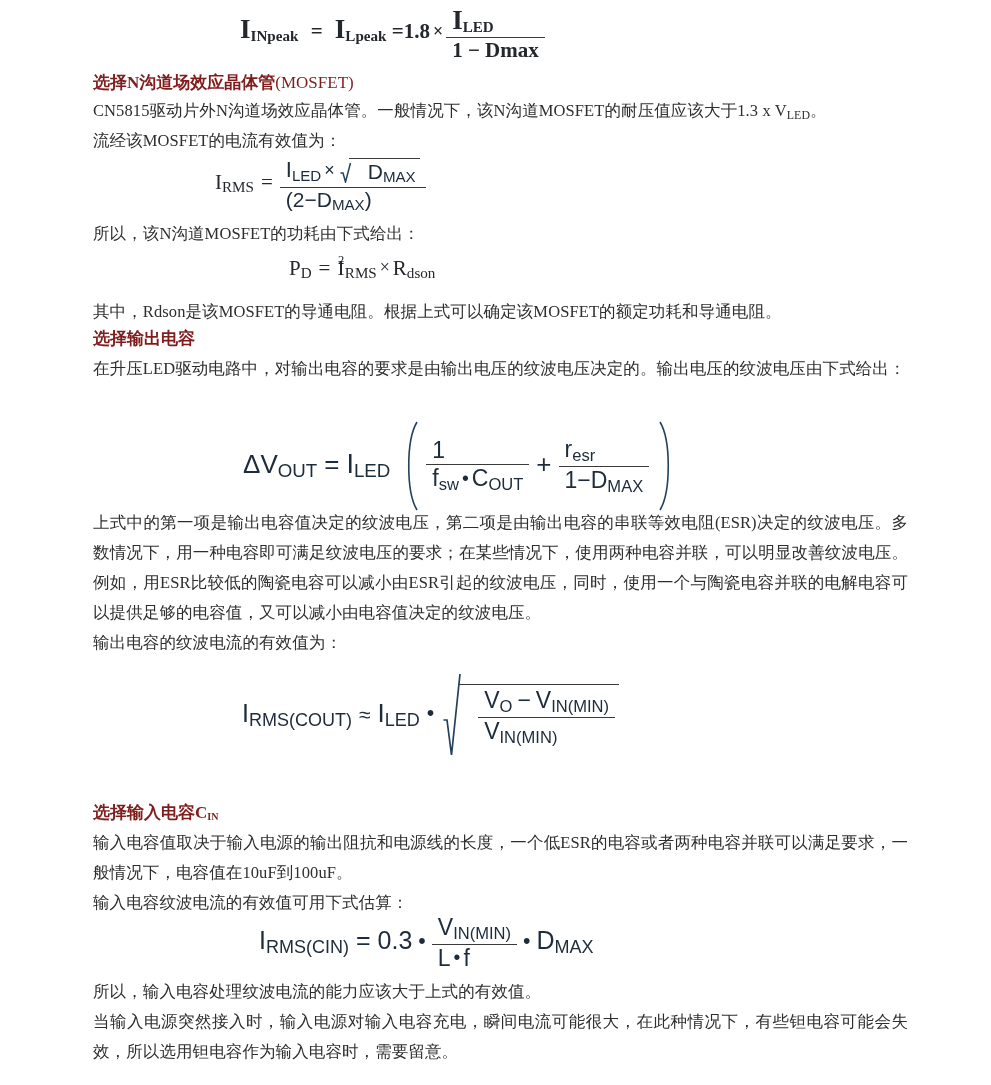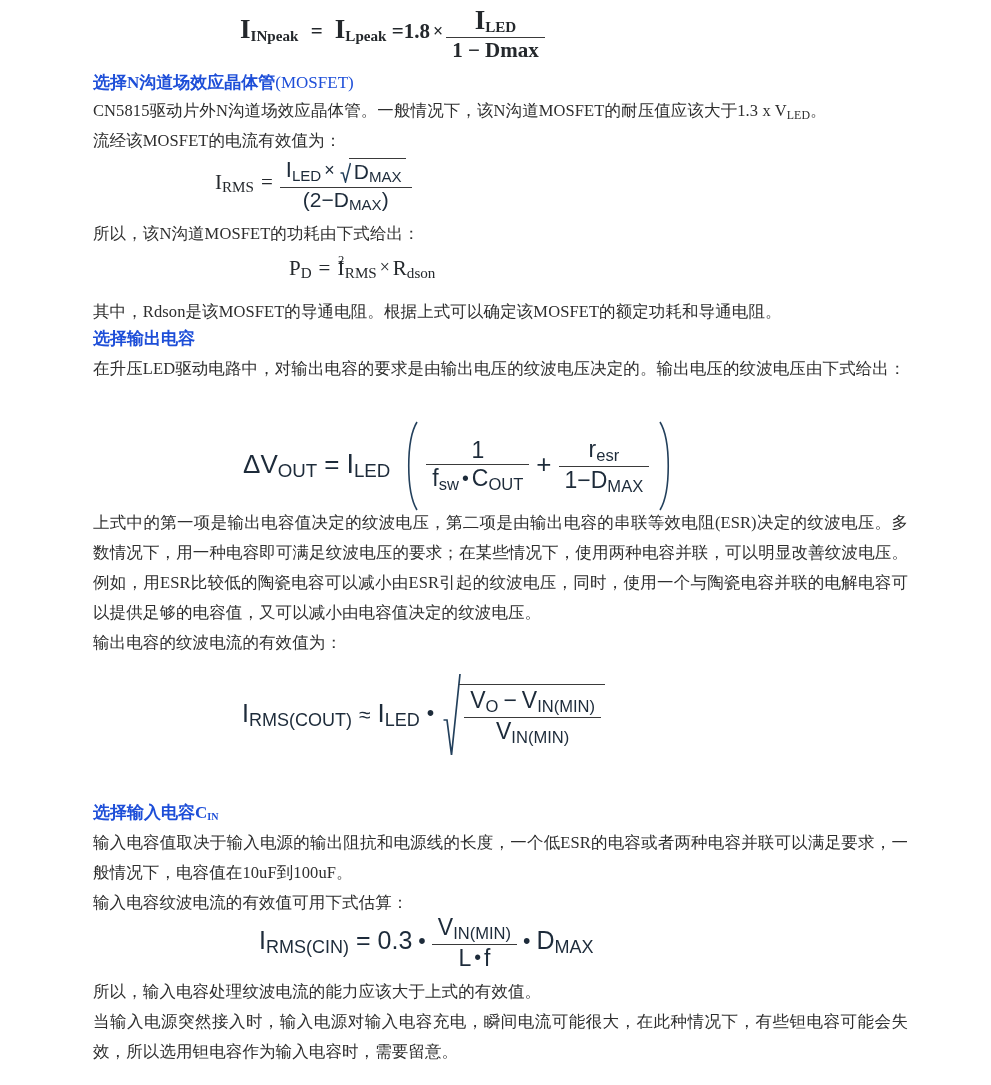--- a/index.html
+++ b/index.html
@@ -35,21 +35,21 @@
     text-justify: inter-character;
     letter-spacing: 0.1px;
   }
 
   .heading {
     position: absolute;
     left: 93px;
     font-family: "Liberation Serif", "DejaVu Serif", serif;
     font-size: 17px;
     font-weight: bold;
-    color: #1d4ed8;
+    color: #7f1d1d;
     line-height: 26px;
     white-space: nowrap;
   }
   .heading .reg {
     font-weight: bold;
   }
   .heading .sub {
     font-size: 10px;
     vertical-align: -0.18em;
     font-weight: bold;
@@ -74,21 +74,21 @@
   .f-sans {
     font-family: "Liberation Sans", "DejaVu Sans", sans-serif;
     color: #1d2b3a;
     font-weight: normal;
   }
 
   
   .frac {
     display: inline-block;
     vertical-align: middle;
-    text-align: center;
+    text-align: left;
     line-height: 1.08;
   }
   .frac > .num {
     display: block;
     padding: 0 6px 1px 6px;
   }
   .frac > .den {
     display: block;
     border-top: 1.6px solid #3a3a3a;
     padding: 1px 6px 0 6px;
@@ -98,21 +98,21 @@
   .sqrt {
     display: inline-block;
     vertical-align: middle;
     position: relative;
     padding-left: 2px;
   }
   .sqrt > .radicand {
     display: inline-block;
     vertical-align: middle;
     border-top: 1.6px solid #3a3a3a;
-    padding: 2px 4px 0 5px;
+    padding: 2px 4px 0 19px;
     margin-left: -2px;
   }
 
   .paren-big {
     display: inline-block;
     vertical-align: middle;
     font-size: 1px;
     line-height: 0;
   }
 

